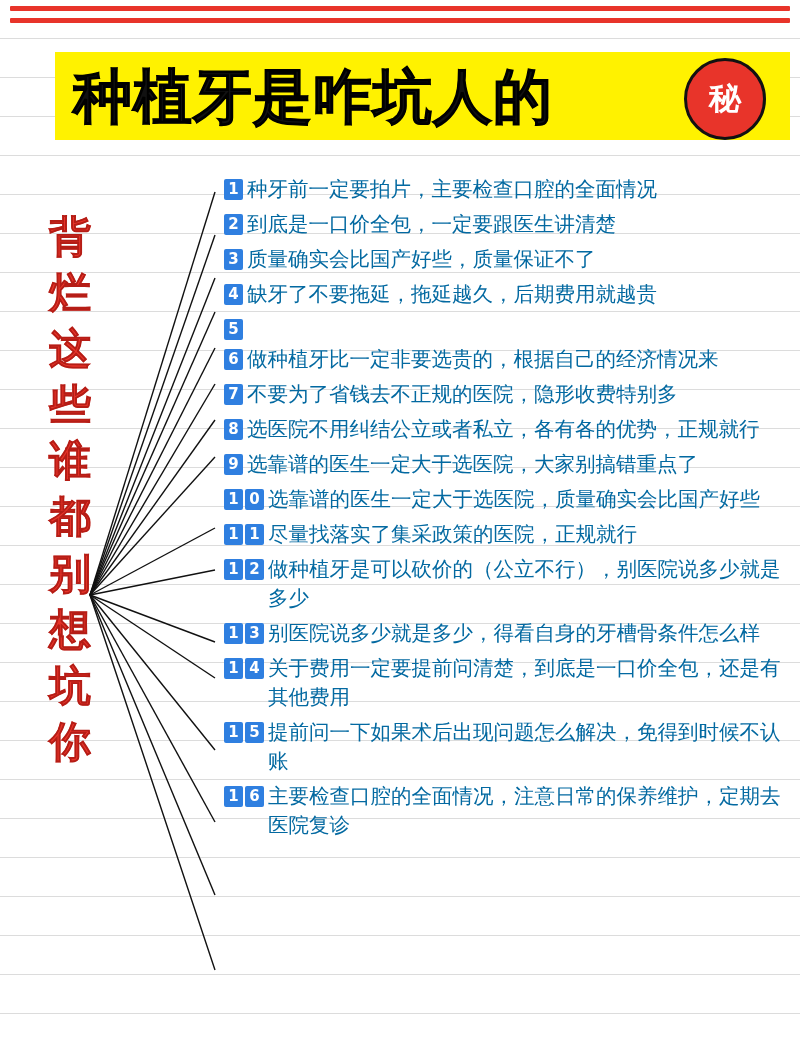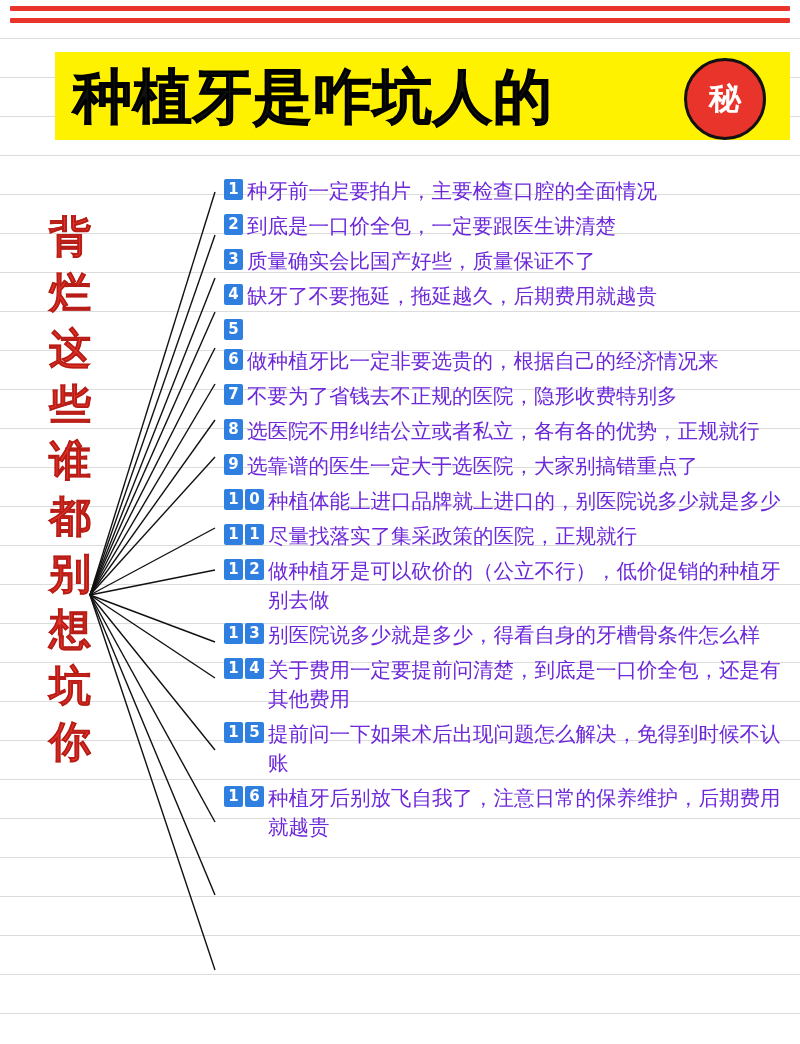--- a/index.html
+++ b/index.html
@@ -127,24 +127,24 @@
     background: #2f7fe0;
     color: #fff;
     font-family: "DejaVu Sans", sans-serif;
     font-size: 15px;
     font-weight: bold;
     line-height: 21px;
     text-align: center;
     border-radius: 2px;
   }
   .txt {
-    font-family: Liberation Sans, sans-serif;
+    font-family: Liberation Mono, monospace;
     font-size: 20.5px;
     line-height: 29px;
-    color: #6d28d9;
+    color: #0369a1;
     letter-spacing: 0px;
   }
 </style>
 </head>
 <body>
 
 <div class="page"></div>
 
 <div class="topbars">
   <div class="bar"></div>
@@ -254,37 +254,37 @@
         <span>9</span>
       </span>
     <span class="txt">选靠谱的医生一定大于选医院，大家别搞错重点了</span>
   </div>
 
   <div class="item">
     <span class="num">
         <span>1</span>
         <span>0</span>
       </span>
-    <span class="txt">种植体能上进口品牌就上进口的，别医院说多少就是多少</span>
+    <span class="txt">选靠谱的医生一定大于选医院，质量确实会比国产好些</span>
   </div>
 
   <div class="item">
     <span class="num">
         <span>1</span>
         <span>1</span>
       </span>
     <span class="txt">尽量找落实了集采政策的医院，正规就行</span>
   </div>
 
   <div class="item">
     <span class="num">
         <span>1</span>
         <span>2</span>
       </span>
-    <span class="txt">做种植牙是可以砍价的（公立不行），低价促销的种植牙别去做</span>
+    <span class="txt">做种植牙是可以砍价的（公立不行），别医院说多少就是多少</span>
   </div>
 
   <div class="item">
     <span class="num">
         <span>1</span>
         <span>3</span>
       </span>
     <span class="txt">别医院说多少就是多少，得看自身的牙槽骨条件怎么样</span>
   </div>
 
@@ -302,16 +302,16 @@
         <span>5</span>
       </span>
     <span class="txt">提前问一下如果术后出现问题怎么解决，免得到时候不认账</span>
   </div>
 
   <div class="item">
     <span class="num">
         <span>1</span>
         <span>6</span>
       </span>
-    <span class="txt">种植牙后别放飞自我了，注意日常的保养维护，后期费用就越贵</span>
+    <span class="txt">主要检查口腔的全面情况，注意日常的保养维护，定期去医院复诊</span>
   </div>
 
 </div>
 
 </body></html>

